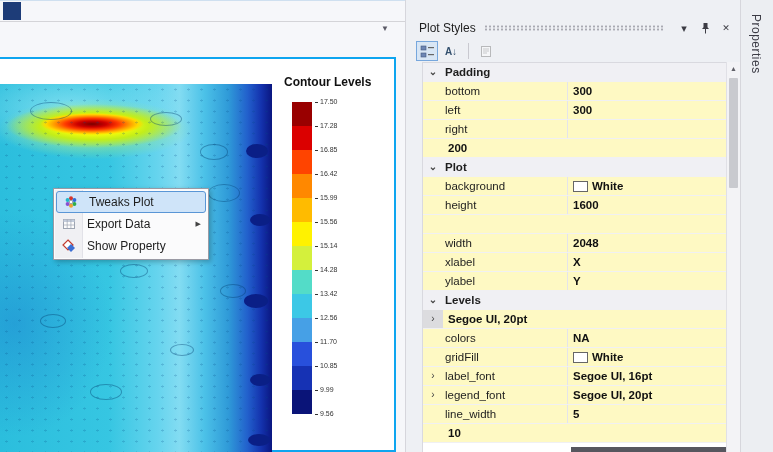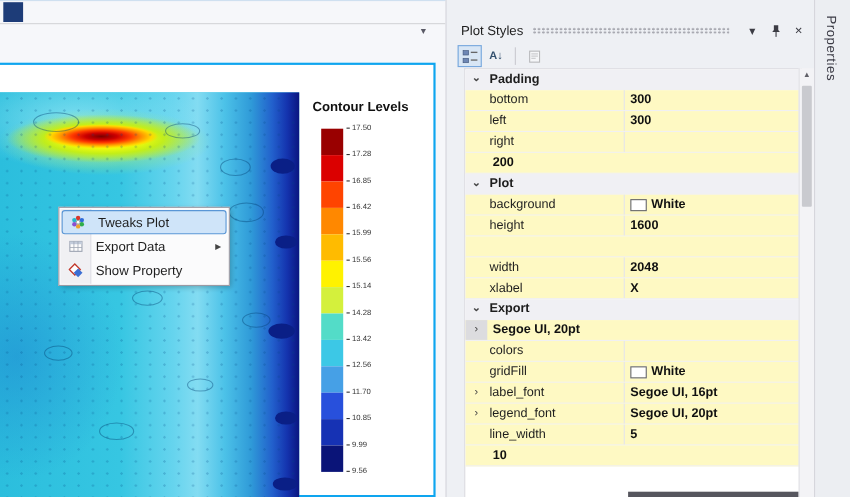--- a/index.html
+++ b/index.html
@@ -32,21 +32,21 @@
       radial-gradient(ellipse 150px 60px at 70px 25px, rgba(175,240,250,.6), rgba(175,240,250,0) 75%),
       radial-gradient(ellipse 130px 150px at 15px 240px, rgba(25,115,205,.40), rgba(25,115,205,0) 75%),
       linear-gradient(90deg, #2bbedd 0%, #36c6e2 40%, #66d4ee 58%, #83dcf2 66%, #4cc2e8 75%, #2f9ad8 84%, #2260cc 91%, #1433ae 96%, #0a1680 100%);
     background-size:13px 11px, auto, auto, auto, auto, auto, auto;
     background-repeat:repeat, no-repeat, no-repeat, no-repeat, no-repeat, no-repeat, no-repeat;
   }
   .ring{position:absolute;border:1px solid rgba(0,60,110,.4);border-radius:50%;}
   .blob{position:absolute;background:#0a1f86;border-radius:50%;}
 
   
-  .legend{left:282px;top:90px;width:110px;height:350px;}
+  .legend{left:282px;top:75px;width:110px;height:350px;}
   .legend-title{position:absolute;left:2px;top:0;font-size:12px;font-weight:bold;color:#111;}
   .colorbar{position:absolute;left:10px;top:27px;width:20px;height:312px;}
   .colorbar .seg{width:20px;height:24px;}
   .ticks{position:absolute;left:33px;top:27px;width:60px;height:312px;}
   .tick{position:absolute;left:0;font-size:7px;color:#333;white-space:nowrap;line-height:8px;}
   .tick::before{content:"";display:inline-block;width:3px;height:1px;background:#333;vertical-align:middle;margin-right:2px;}
 
   
   .menu{
     left:53px;top:188px;width:152px;background:#fbfbfc;
@@ -284,32 +284,38 @@
     <div class="grid-row">
       <span class="gutter"></span>
       <span class="pname">width</span>
       <span class="pvalue">2048</span>
     </div>
     <div class="grid-row">
       <span class="gutter"></span>
       <span class="pname">xlabel</span>
       <span class="pvalue">X</span>
     </div>
+    <div class="grid-row">
+      <span class="gutter"></span>
+      <span class="pname">ylabel</span>
+      <span class="pvalue">Y</span>
+    </div>
 
     <div class="grid-row category">
       <span class="gutter">⌄</span>
-      <span class="pname">Export</span>
+      <span class="pname">Levels</span>
     </div>
     <div class="grid-row selected">
       <span class="gutter">›</span>
       <span class="pvalue">Segoe UI, 20pt</span>
     </div>
     <div class="grid-row">
       <span class="gutter"></span>
       <span class="pname">colors</span>
+      <span class="pvalue">NA</span>
     </div>
     <div class="grid-row">
       <span class="gutter"></span>
       <span class="pname">gridFill</span>
       <span class="pvalue">
         <span class="swatch" style="background: rgb(255, 255, 255);"></span>
         <span>White</span>
       </span>
     </div>
     <div class="grid-row">

